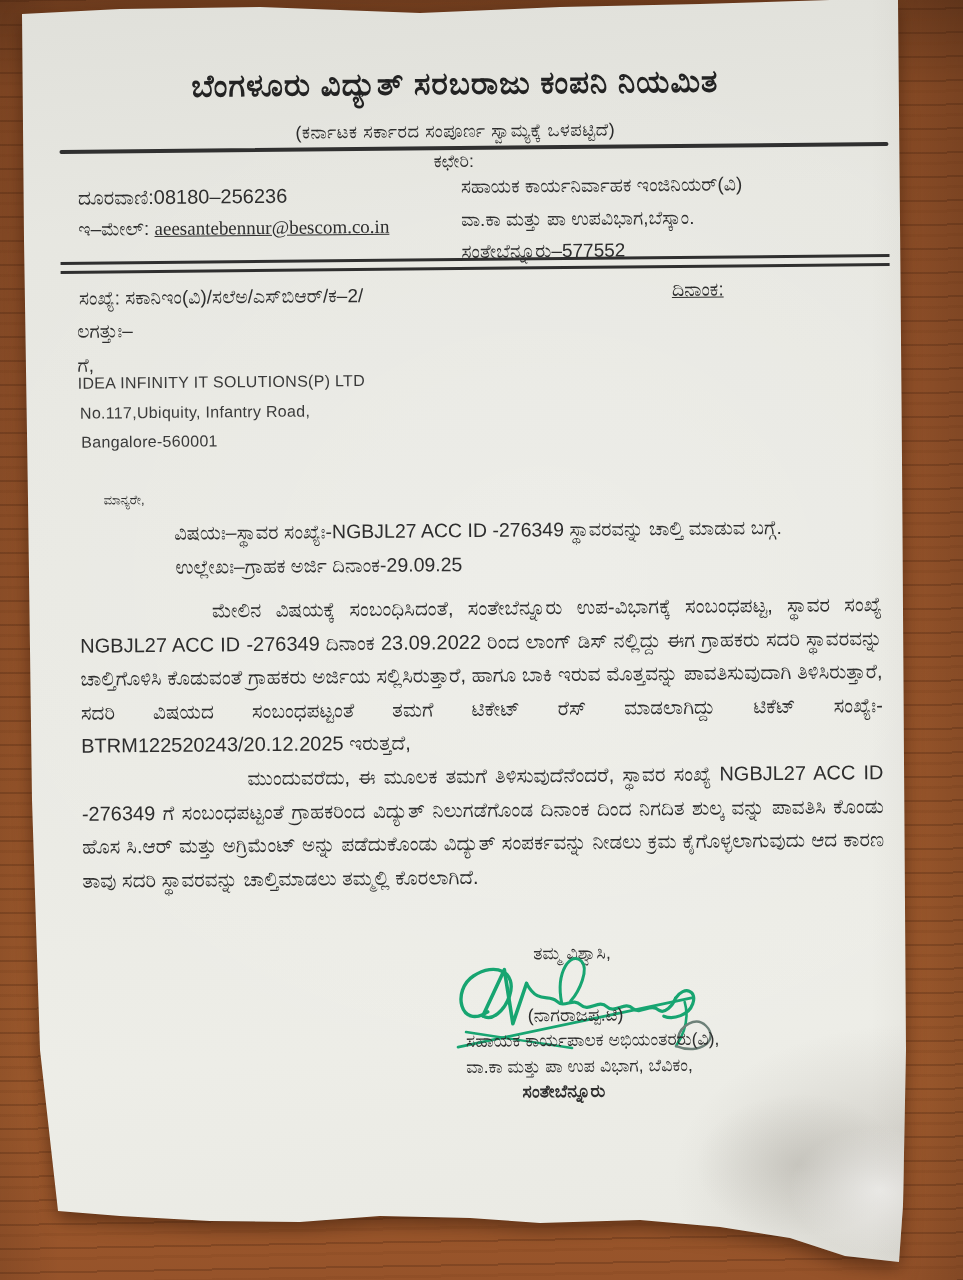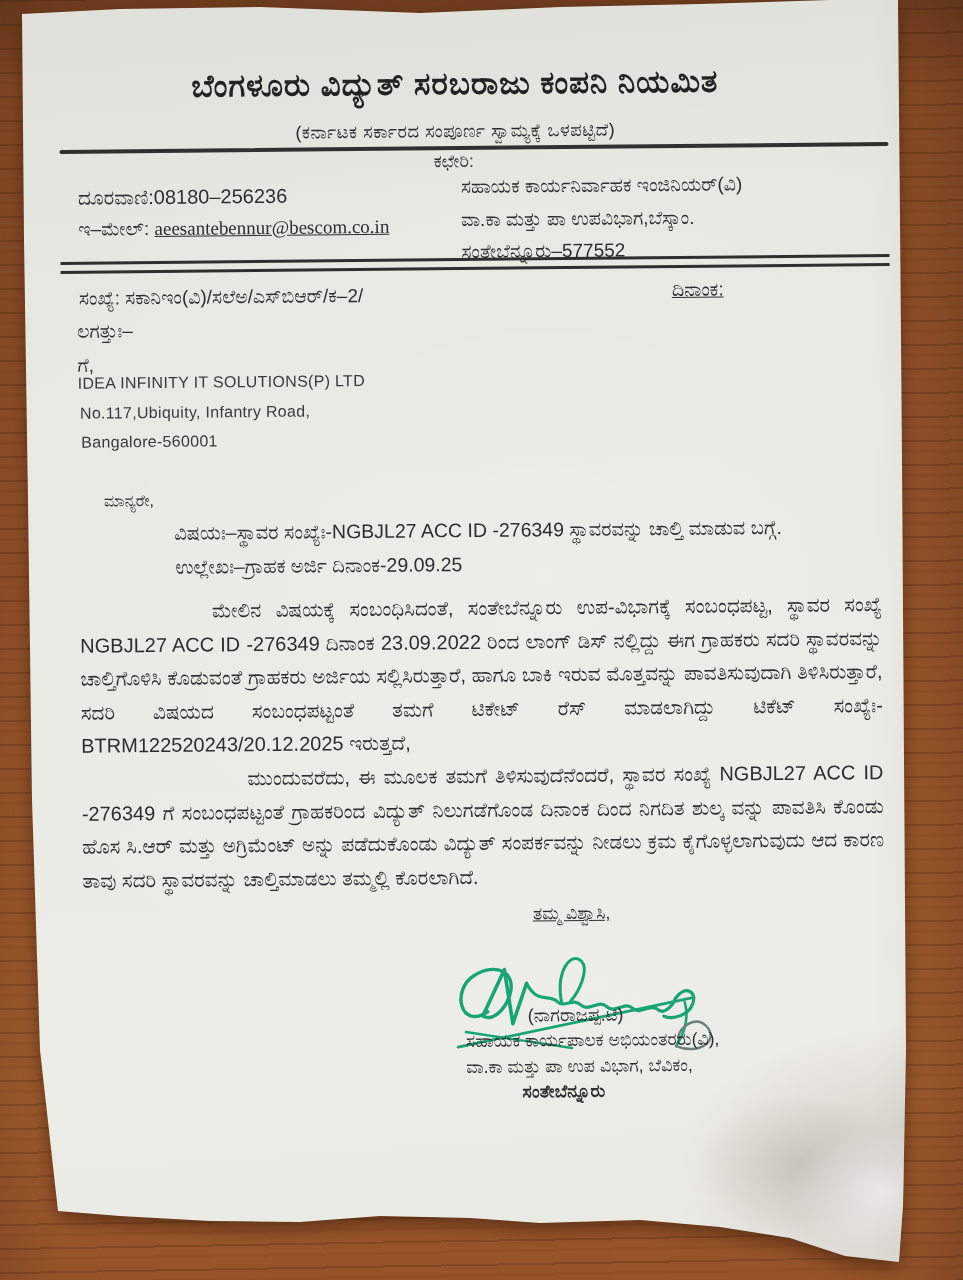--- a/index.html
+++ b/index.html
@@ -73,31 +73,31 @@
   .rule-a{left:64px;top:258px;width:829px;height:3px;background:#2f2f2f;}
   .rule-b{left:64px;top:267px;width:829px;height:3px;background:#2f2f2f;}
   .refno{left:82px;top:284px;font-size:19px;}
   .datelbl{left:675px;top:281px;font-size:19px;text-decoration:underline;}
   .encl{left:80px;top:317px;font-size:19px;}
   .to{left:80px;top:351px;font-size:19px;}
   .latin{font-size:16px;color:#3a3a3a;letter-spacing:0.3px;}
   .rcpt1{left:80px;top:371px;}
   .rcpt2{left:82px;top:401px;}
   .rcpt3{left:83px;top:430px;}
-  .salut{left:105px;top:489px;font-size:16px;}
+  .salut{left:105px;top:489px;font-size:13px;}
   .subj{left:175px;top:519px;font-size:19.5px;}
   .refline{left:176px;top:553px;font-size:19.5px;}
   .bodyblock{
     position:absolute;left:80px;top:592px;width:802px;
     font-size:20px;line-height:33.6px;text-align:justify;color:#2d2d2d;
   }
   .bodyblock p{margin:0;}
   .bodyblock p.p1{text-indent:132px;}
   .bodyblock p.p2{text-indent:166px;}
-  .closing{left:530px;top:904px;font-size:17.5px;text-decoration:underline;}
+  .closing{left:530px;top:944px;font-size:17.5px;}
   .sig-svg{position:absolute;left:448px;top:950px;width:300px;height:115px;}
   .signer{left:524px;top:1006px;font-size:18px;}
   .desig1{left:462px;top:1031px;font-size:17.5px;}
   .desig2{left:462px;top:1057px;font-size:17.5px;}
   .desig3{left:518px;top:1082px;font-size:17.5px;font-weight:bold;}
 </style>
 </head>
 <body>
 
 <div class="stage">

